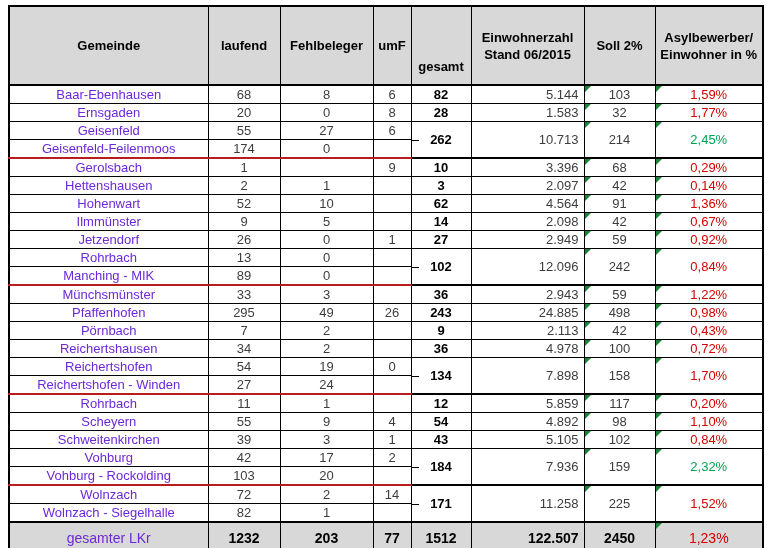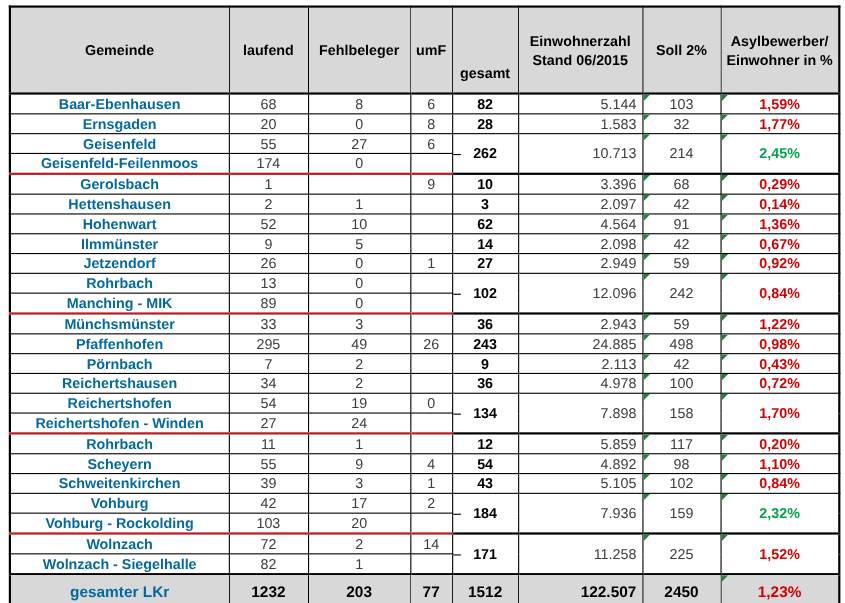--- a/index.html
+++ b/index.html
@@ -5,24 +5,24 @@
   html,body{margin:0;padding:0;background:#fff;width:768px;height:548px;
     font-family:"Liberation Sans",sans-serif;}
   .wrap{position:absolute;left:8px;top:5px;}
   table{border-collapse:collapse;table-layout:fixed;border:2px solid #000;}
   th,td{border:1px solid #000;padding:0;overflow:hidden;position:relative;}
   thead th{background:var(--hdr,#d8d8d8);font-weight:bold;font-size:13px;height:68px;
     text-align:center;vertical-align:middle;border-bottom:2px solid #000;
     line-height:17px;white-space:pre-line;color:#000;}
   th.h-gesamt{vertical-align:bottom;padding-bottom:9px;margin-left:24px;}
   tbody td{height:17px;font-size:13px;text-align:center;color:var(--num,#3d3d3d);line-height:15px;}
-  td.c-name{font-weight:bold;color:#0369a1;}
+  td.c-name{font-weight:normal;color:#6d28d9;}
   td.c-gesamt{font-weight:bold;color:#000;}
   td.c-einwohner{text-align:right;padding-right:5px;}
-  td.pct{font-weight:bold;}
+  td.pct{font-weight:normal;}
   .pct-red{color:var(--red,#d50000);}
   .pct-green{color:var(--green,#00a550);}
   tr.group-end td{border-bottom:2px solid #b91c1c;}
   tr.group-start td{border-top:2px solid #000;}
   tfoot td{background:var(--hdr,#d8d8d8);font-weight:bold;color:#000;font-size:14px;
     height:30px;border-top:2px solid #000;text-align:center;}
   tfoot td.c-einwohner{text-align:right;padding-right:5px;}
   .tri{position:absolute;top:0;left:0;width:0;height:0;
     border-top:6px solid var(--tri,#1e8238);border-right:6px solid transparent;}
   td.tick::after{content:"";position:absolute;left:0;top:50%;width:7px;height:1px;background:#000;}

